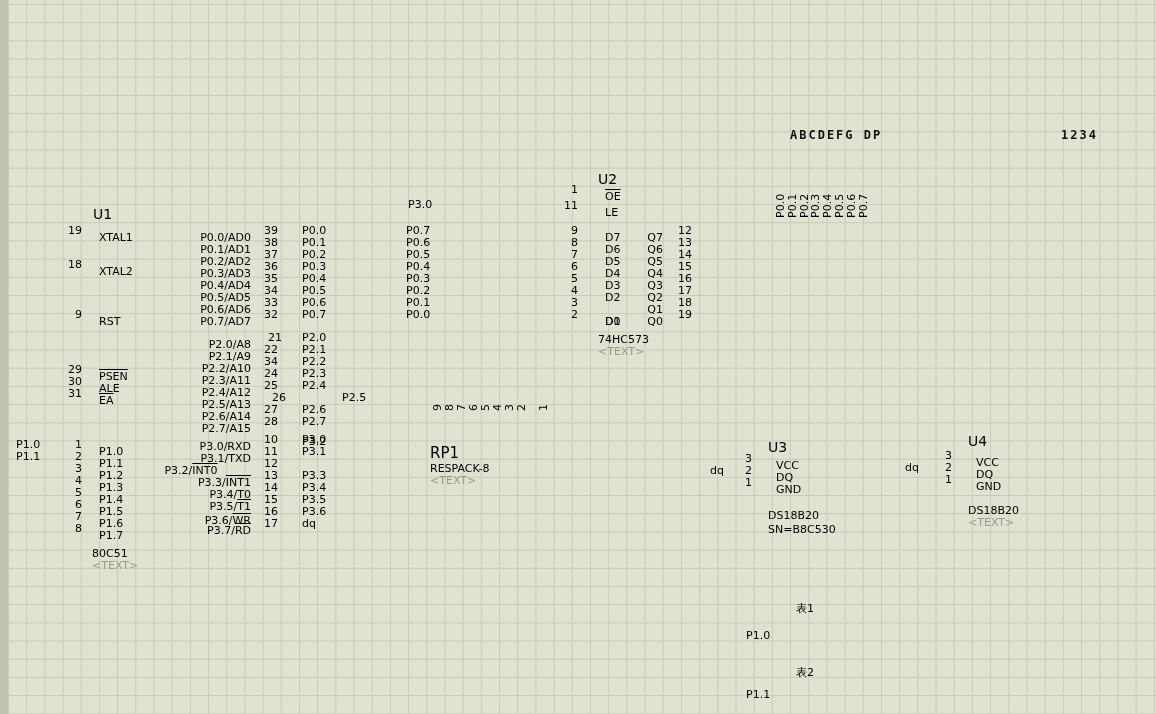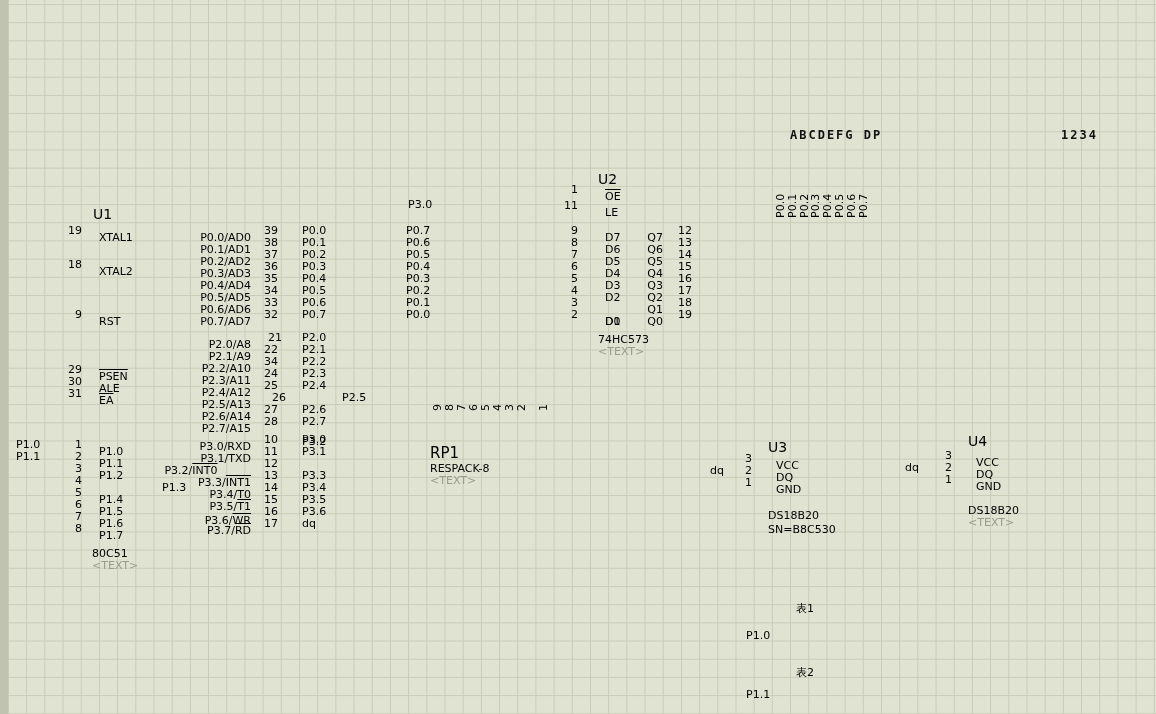--- a/index.html
+++ b/index.html
@@ -35,21 +35,21 @@
     <div class="t" style="left: 99px; top: 383px;">ALE</div>
     <div class="t" style="left: 50px; top: 388px; width: 32px; text-align: right;">31</div>
     <div class="t" style="left: 99px; top: 395px;"><span class="ov">EA</span></div>
     <div class="t" style="left: 50px; top: 439px; width: 32px; text-align: right;">1</div>
     <div class="t" style="left: 99px; top: 446px;">P1.0</div>
     <div class="t" style="left: 50px; top: 451px; width: 32px; text-align: right;">2</div>
     <div class="t" style="left: 99px; top: 458px;">P1.1</div>
     <div class="t" style="left: 50px; top: 463px; width: 32px; text-align: right;">3</div>
     <div class="t" style="left: 99px; top: 470px;">P1.2</div>
     <div class="t" style="left: 50px; top: 475px; width: 32px; text-align: right;">4</div>
-    <div class="t" style="left: 114px; top: 482px; padding-left: 48px;">P1.3</div>
+    <div class="t" style="left: 99px; top: 482px;">P1.3</div>
     <div class="t" style="left: 50px; top: 487px; width: 32px; text-align: right;">5</div>
     <div class="t" style="left: 99px; top: 494px;">P1.4</div>
     <div class="t" style="left: 50px; top: 499px; width: 32px; text-align: right;">6</div>
     <div class="t" style="left: 99px; top: 506px;">P1.5</div>
     <div class="t" style="left: 50px; top: 511px; width: 32px; text-align: right;">7</div>
     <div class="t" style="left: 99px; top: 518px;">P1.6</div>
     <div class="t" style="left: 50px; top: 523px; width: 32px; text-align: right;">8</div>
     <div class="t" style="left: 99px; top: 530px;">P1.7</div>
     <div class="t" style="left: 260px; top: 225px; width: 22px; text-align: center;">39</div>
     <div class="t" style="left: 131px; top: 232px; width: 120px; text-align: right;">P0.0/AD0</div>

